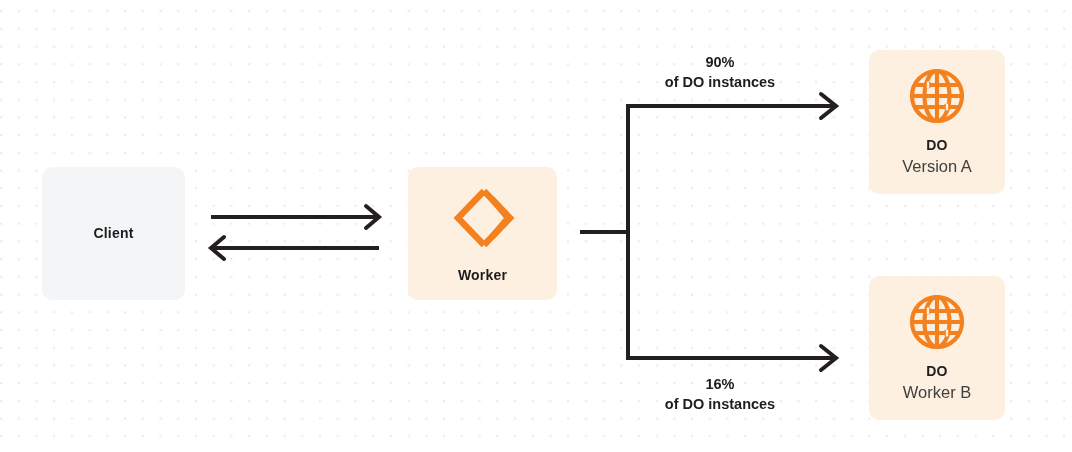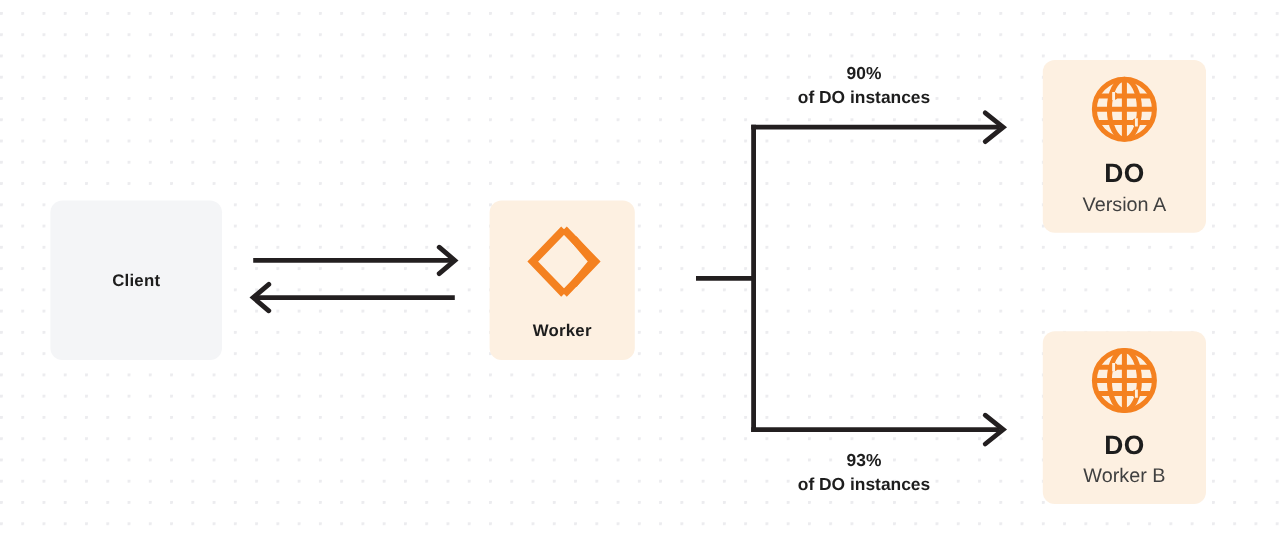--- a/index.html
+++ b/index.html
@@ -47,21 +47,21 @@
     left: 42px;
     top: 167px;
     width: 143px;
     height: 133px;
     background-color: #f4f5f7;
   }
 
   .node-worker {
     left: 408px;
     top: 167px;
-    width: 121px;
+    width: 149px;
     height: 133px;
     background-color: #fdf0e1;
   }
 
   .node-do {
     left: 869px;
     width: 136px;
     height: 144px;
     background-color: #fdf0e1;
   }
@@ -71,21 +71,21 @@
 
   .node-title {
     font-size: 14px;
     font-weight: bold;
     color: #1d1d1d;
     letter-spacing: 0.2px;
     line-height: 1.2;
   }
 
   .node-title-sm {
-    font-size: 22px;
+    font-size: 14px;
     font-weight: bold;
     color: #1d1d1d;
     letter-spacing: 0.2px;
     line-height: 1.2;
   }
 
   .node-sub {
     font-size: 16.5px;
     font-weight: normal;
     color: #404040;
@@ -233,17 +233,17 @@
     <span class="node-title-sm">DO</span>
     <span class="node-sub">Worker B</span>
   </div>
 
   <div class="edge-label label-top">
     <span class="pct">90%</span>
     <span class="txt">of DO instances</span>
   </div>
 
   <div class="edge-label label-bottom">
-    <span class="pct">93%</span>
+    <span class="pct">16%</span>
     <span class="txt">of DO instances</span>
   </div>
 
 </div>
 
 </body></html>

